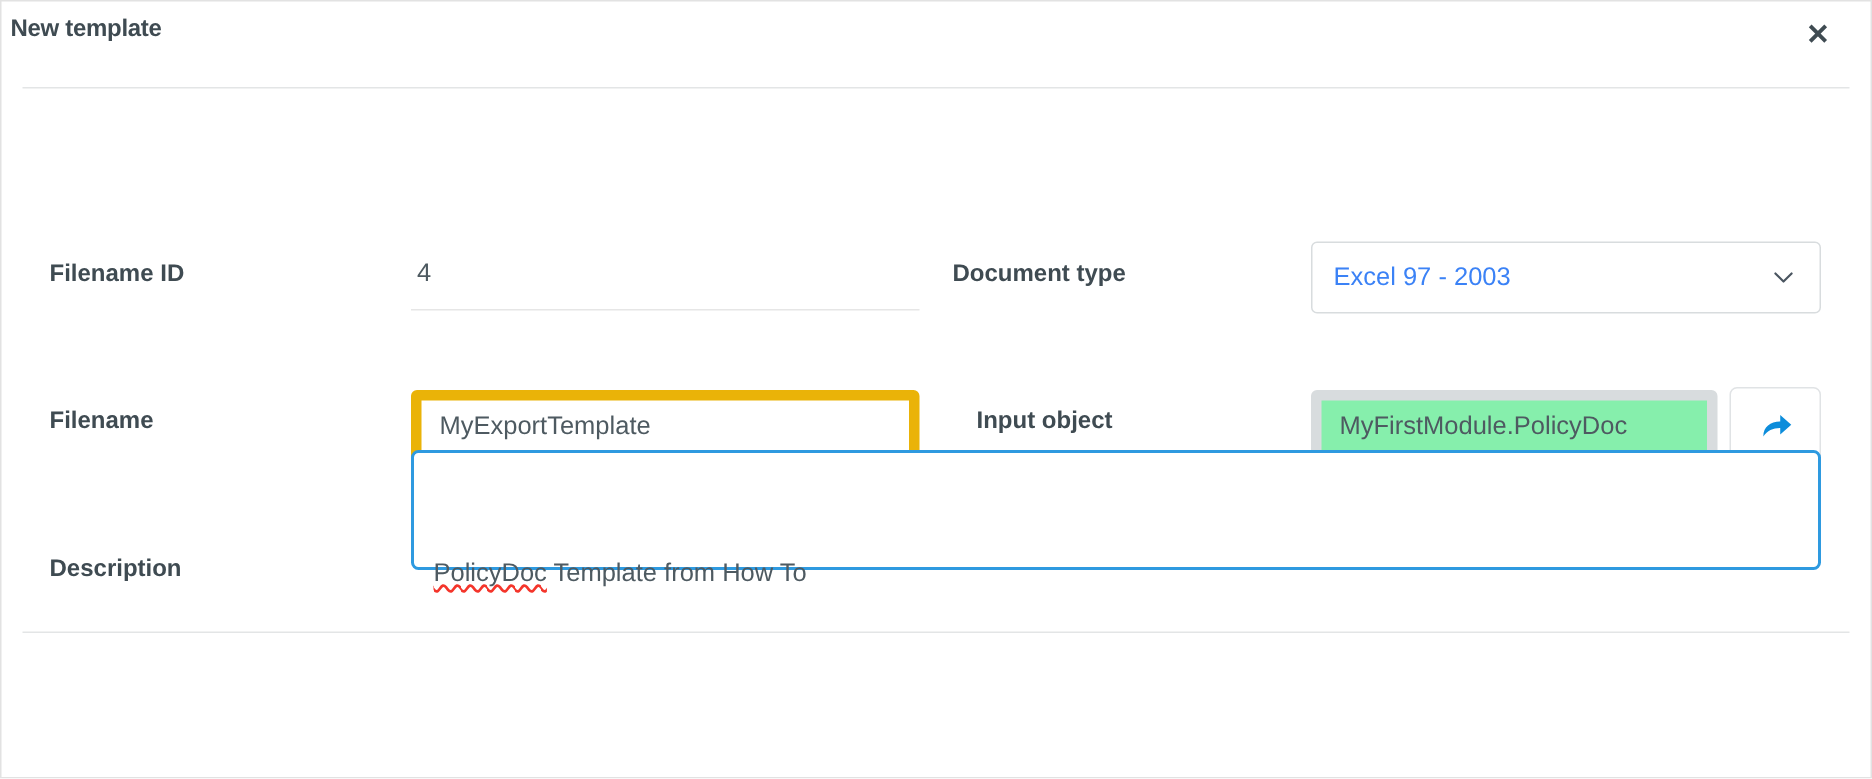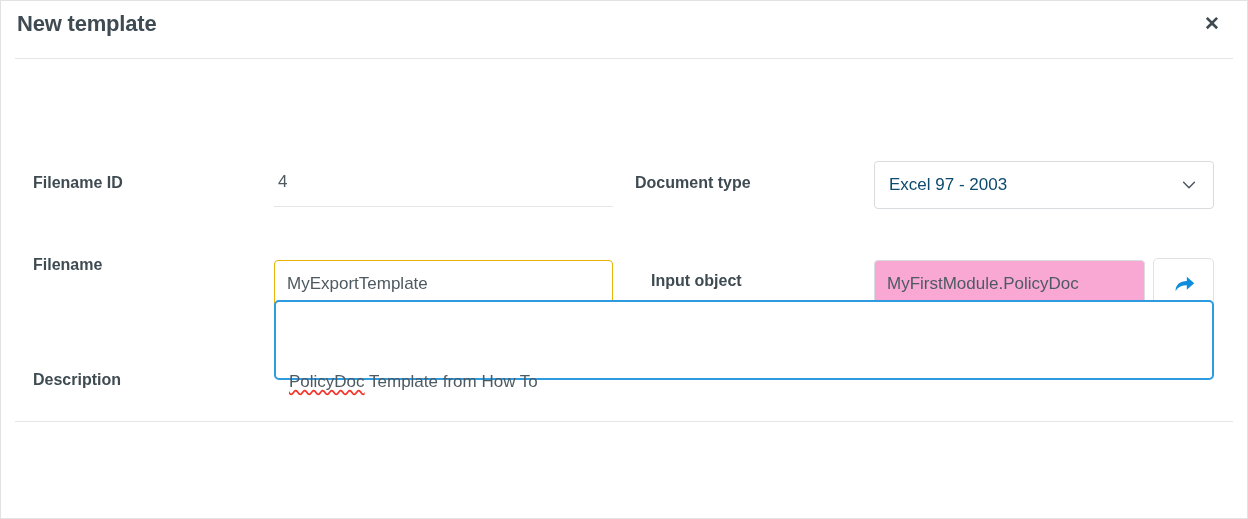--- a/index.html
+++ b/index.html
@@ -25,23 +25,23 @@
   
   .dlg-header {
     position: relative;
     height: 57px;
     box-sizing: border-box;
     display: flex;
     align-items: center;
   }
   .dlg-title {
     position: absolute;
-    left: 16px;
+    left: 6px;
     top: 10px;
-    font-size: 22px;
+    font-size: 16px;
     font-weight: bold;
     color: #3f4b52;
     letter-spacing: -0.2px;
   }
   .close-btn {
     position: absolute;
     right: 22px;
     top: 9px;
     width: 26px;
     height: 26px;
@@ -98,31 +98,31 @@
     font-size: 17px;
     color: #4e5a61;
     padding: 0 4px 6px 4px;
     outline: none;
   }
 
   
   .box-input {
     position: absolute;
     box-sizing: border-box;
-    border: 1px solid #eab308;
+    border: 7px solid #eab308;
     border-radius: 4px;
     background: #ffffff;
     font-family: "Liberation Sans", sans-serif;
     font-size: 17px;
     color: #4e5a61;
     padding: 0 12px;
     outline: none;
   }
   .box-input.disabled {
-    background: #f9a8d4;
+    background: #86efac;
     color: #4e5a61;
     border-color: #d8dcde;
   }
 
   
   .select-wrap {
     position: absolute;
     left: 873px;
     top: 102px;
     width: 340px;
@@ -132,21 +132,21 @@
     position: absolute;
     inset: 0;
     box-sizing: border-box;
     border: 1px solid #d8dcde;
     border-radius: 4px;
     background: #ffffff;
     display: flex;
     align-items: center;
     padding: 0 14px;
     font-size: 17px;
-    color: #0c4a6e;
+    color: #3b82f6;
     cursor: pointer;
   }
   .chev {
     position: absolute;
     right: 16px;
     top: 50%;
     transform: translateY(-50%);
     width: 18px;
     height: 18px;
     display: block;
@@ -245,21 +245,21 @@
     <div class="field-label" style="left:634px; top:115px;text-align:center;">Document type</div>
     <div class="select-wrap">
       <div class="select-box">
         <span>Excel 97 - 2003</span>
       </div>
       <svg class="chev" viewBox="0 0 20 20">
         <path d="M4 7 L10 13 L16 7" fill="none" stroke="#4a5560" stroke-width="1.6" stroke-linecap="round" stroke-linejoin="round"></path>
       </svg>
     </div>
 
-    <div class="field-label" style="left:32px; top:197px;text-align:right;">Filename</div>
+    <div class="field-label" style="left:32px; top:213px;text-align:right;">Filename</div>
     <input class="box-input" id="filename-input" type="text" value="MyExportTemplate" style="">
 
     <div class="field-label" style="left:634px; top:213px;margin-left:16px;">Input object</div>
     <input class="box-input disabled" id="input-object-field" type="text" readonly="" value="MyFirstModule.PolicyDoc" style="">
     <div class="icon-btn">
       <svg width="26" height="26" viewBox="0 0 24 24">
         <path d="M4.2 18.4 C4.2 12.4 8.6 9.2 14.6 9.2 L14.6 5.2 L21.4 11.2 L14.6 17.2 L14.6 13.2 C10.2 13.2 6.6 14.8 4.2 18.4 Z" fill="#0d8ddb"></path>
       </svg>
     </div>
 

